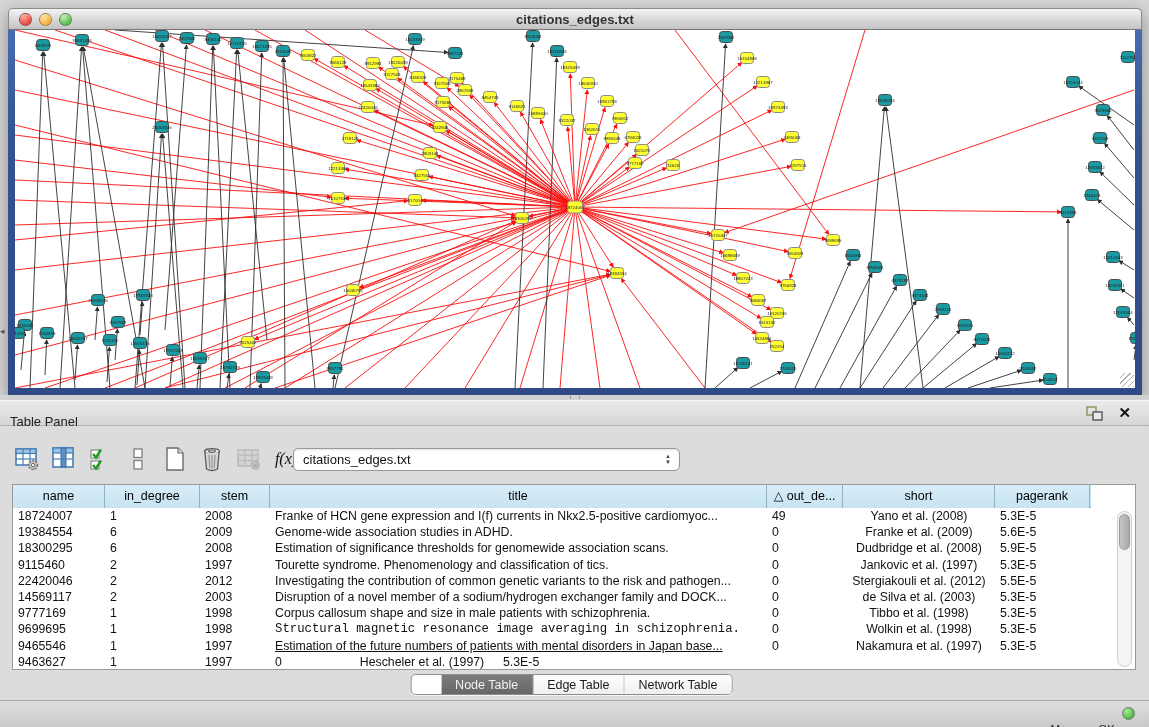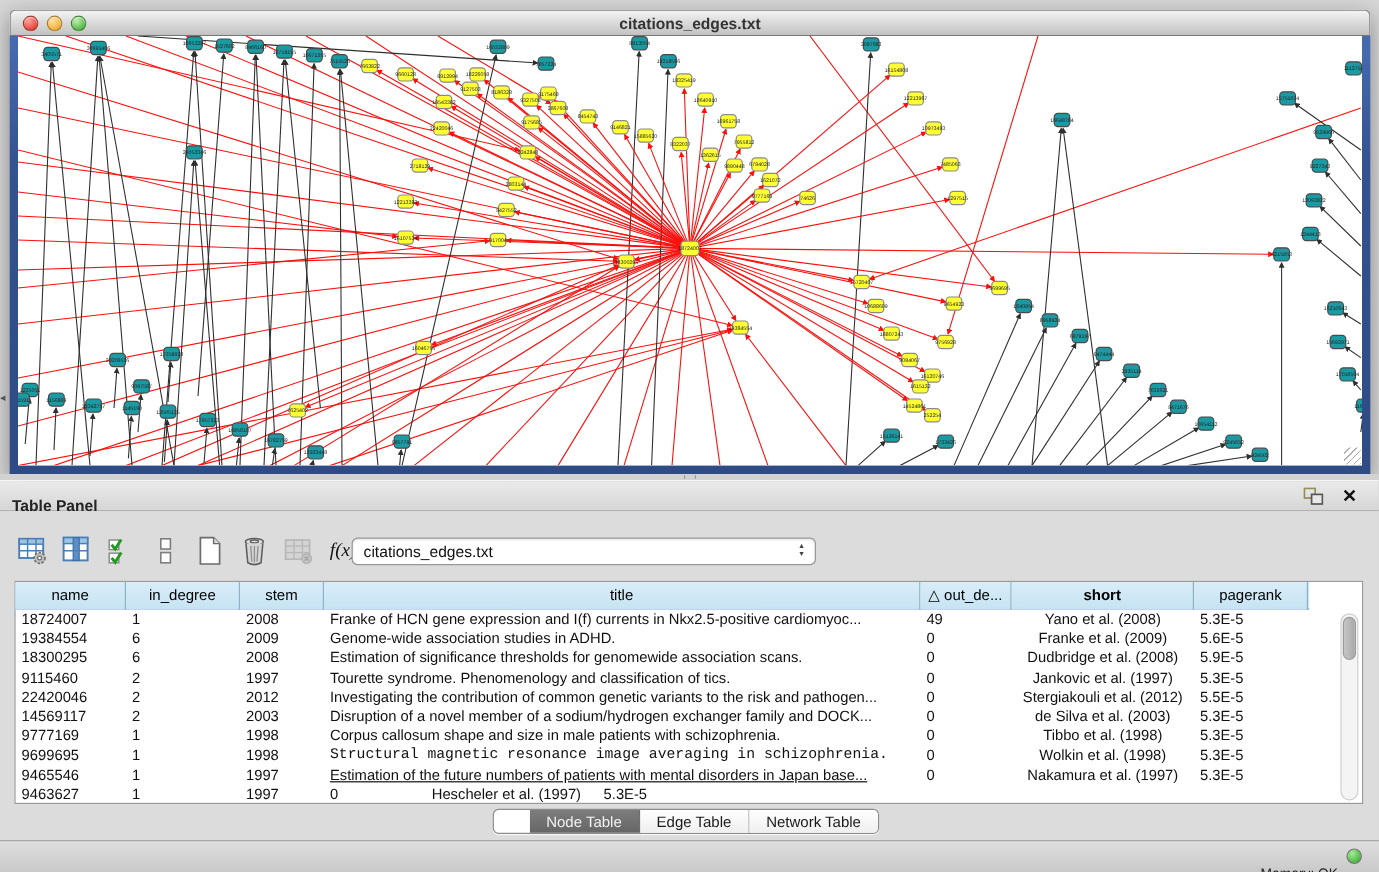--- a/index.html
+++ b/index.html
@@ -35,21 +35,21 @@
 
   
   #side-collapse { position:absolute; left:0; top:326px; font-size:9px; color:#555; }
   #splitter { position:absolute; left:0; top:395px; width:1149px; height:5px; background:#d2d2d2; }
   .splitter-dots { position:absolute; left:570px; top:396px; width:10px; height:3px;
     border-left:1px solid #9a9a9a; border-right:1px solid #9a9a9a; }
 
   #panel-header { position:absolute; left:0; top:400px; width:1149px; height:26px;
     background:linear-gradient(#eaeaea,#d6d6d6); border-top:1px solid #f6f6f6;
     border-bottom:1px solid #b2b2b2; }
-  #panel-title { position:absolute; left:10px; top:13px; font-size:13px; color:#222;font-weight:bold; }
+  #panel-title { position:absolute; left:10px; top:13px; font-size:13px; color:#222; }
   #panel-float { position:absolute; right:46px; top:5px; width:17px; height:15px; }
   #panel-close { position:absolute; right:18px; top:3px; font-size:15px; font-weight:bold; color:#111; cursor:default; }
 
   #panel-body { position:absolute; left:0; top:426px; width:1149px; height:274px; background:#dcdcdc; }
 
   
   #toolbar { position:absolute; left:14px; top:18px; height:30px; display:flex; align-items:center; gap:11px; }
   .tb-icon { width:26px; height:26px; display:flex; align-items:center; justify-content:center; }
   .fx { font-family:"Liberation Serif", serif; font-style:italic; font-size:16px; color:#111; }
   #net-select { position:absolute; left:293px; top:22px; width:387px; height:23px;
@@ -778,21 +778,21 @@
     </div>
   </div>
 
   <div id="table-box">
     <div id="thead" style="width: 1078px;">
         <div class="th" style="width: 92px;">name</div>
         <div class="th" style="width: 95px;">in_degree</div>
         <div class="th" style="width: 70px;">stem</div>
         <div class="th" style="width: 497px;">title</div>
         <div class="th" style="width: 76px;">△ out_de...</div>
-        <div class="th" style="width: 152px; font-weight: bold;">short</div>
+        <div class="th" style="width: 152px;">short</div>
         <div class="th" style="width: 95px;">pagerank</div>
       </div>
     <div id="tbody">
         <div class="tr">
           <div class="td" style="width: 92px;">18724007</div>
           <div class="td" style="width: 95px;">1</div>
           <div class="td" style="width: 70px;">2008</div>
           <div class="td" style="width: 497px;">Franke of HCN gene expression and I(f) currents in Nkx2.5-positive cardiomyoc...</div>
           <div class="td" style="width: 76px;">49</div>
           <div class="td center" style="width: 152px;">Yano et al. (2008)</div>

